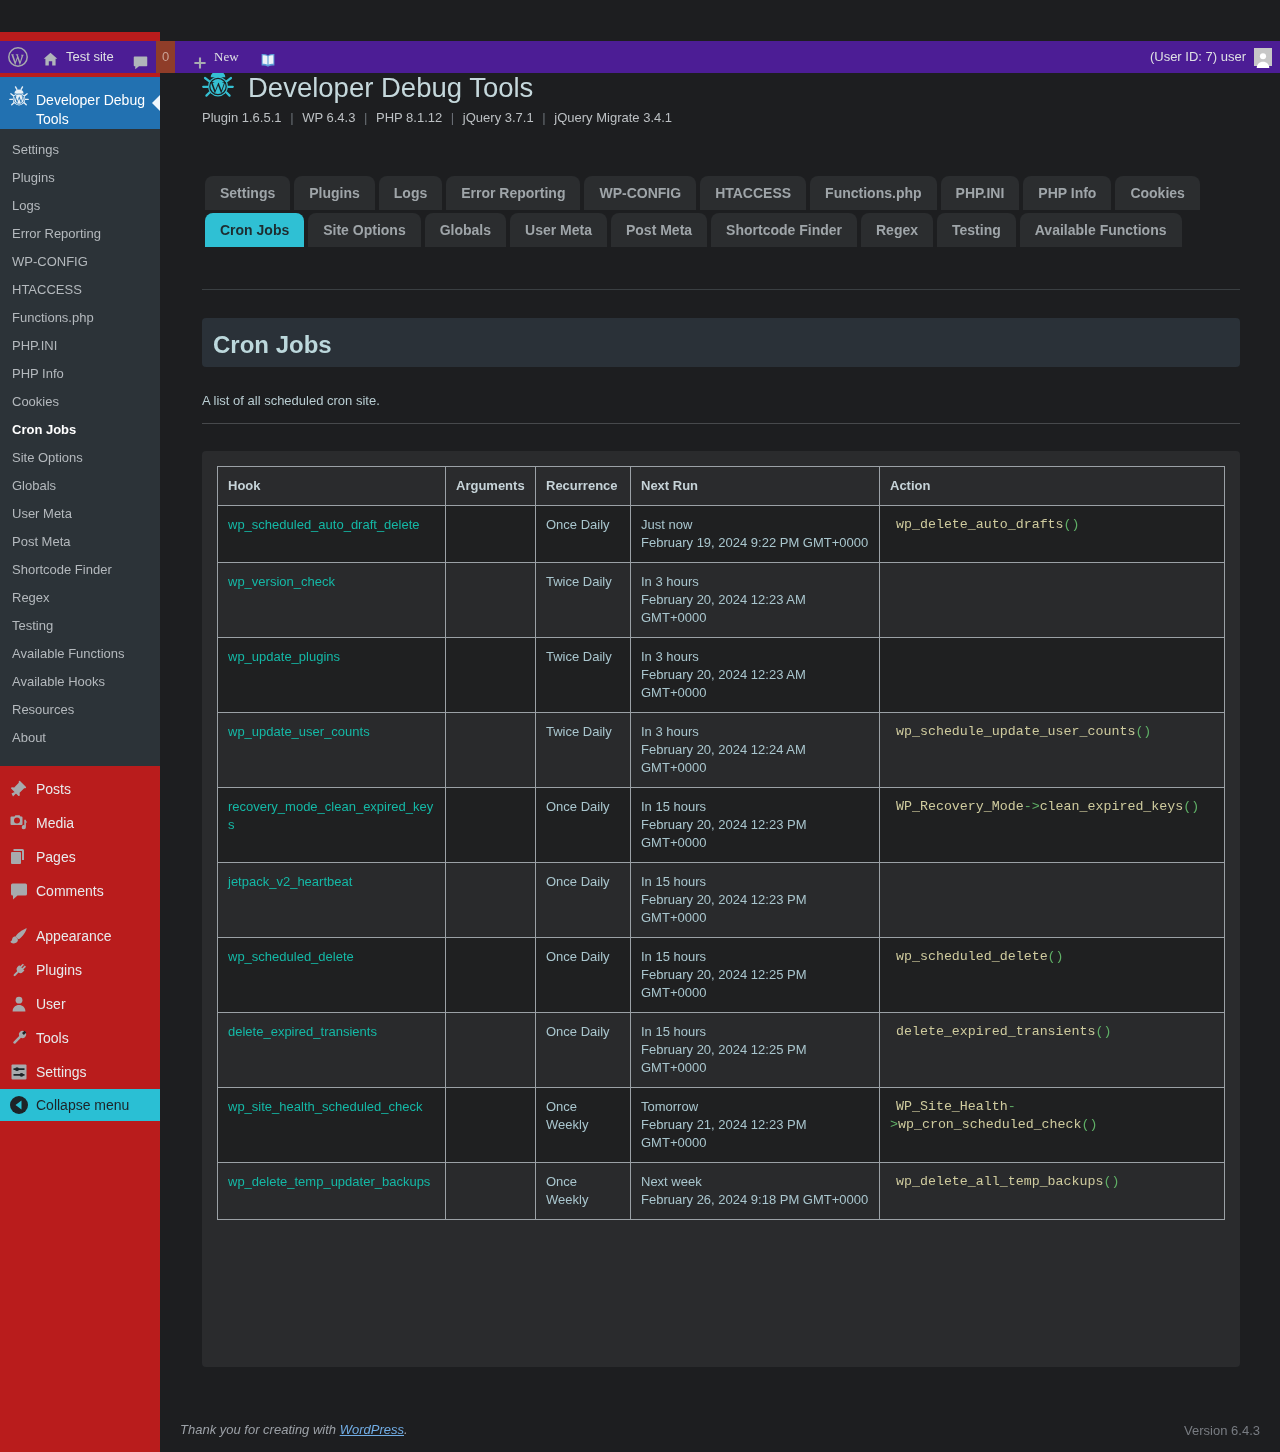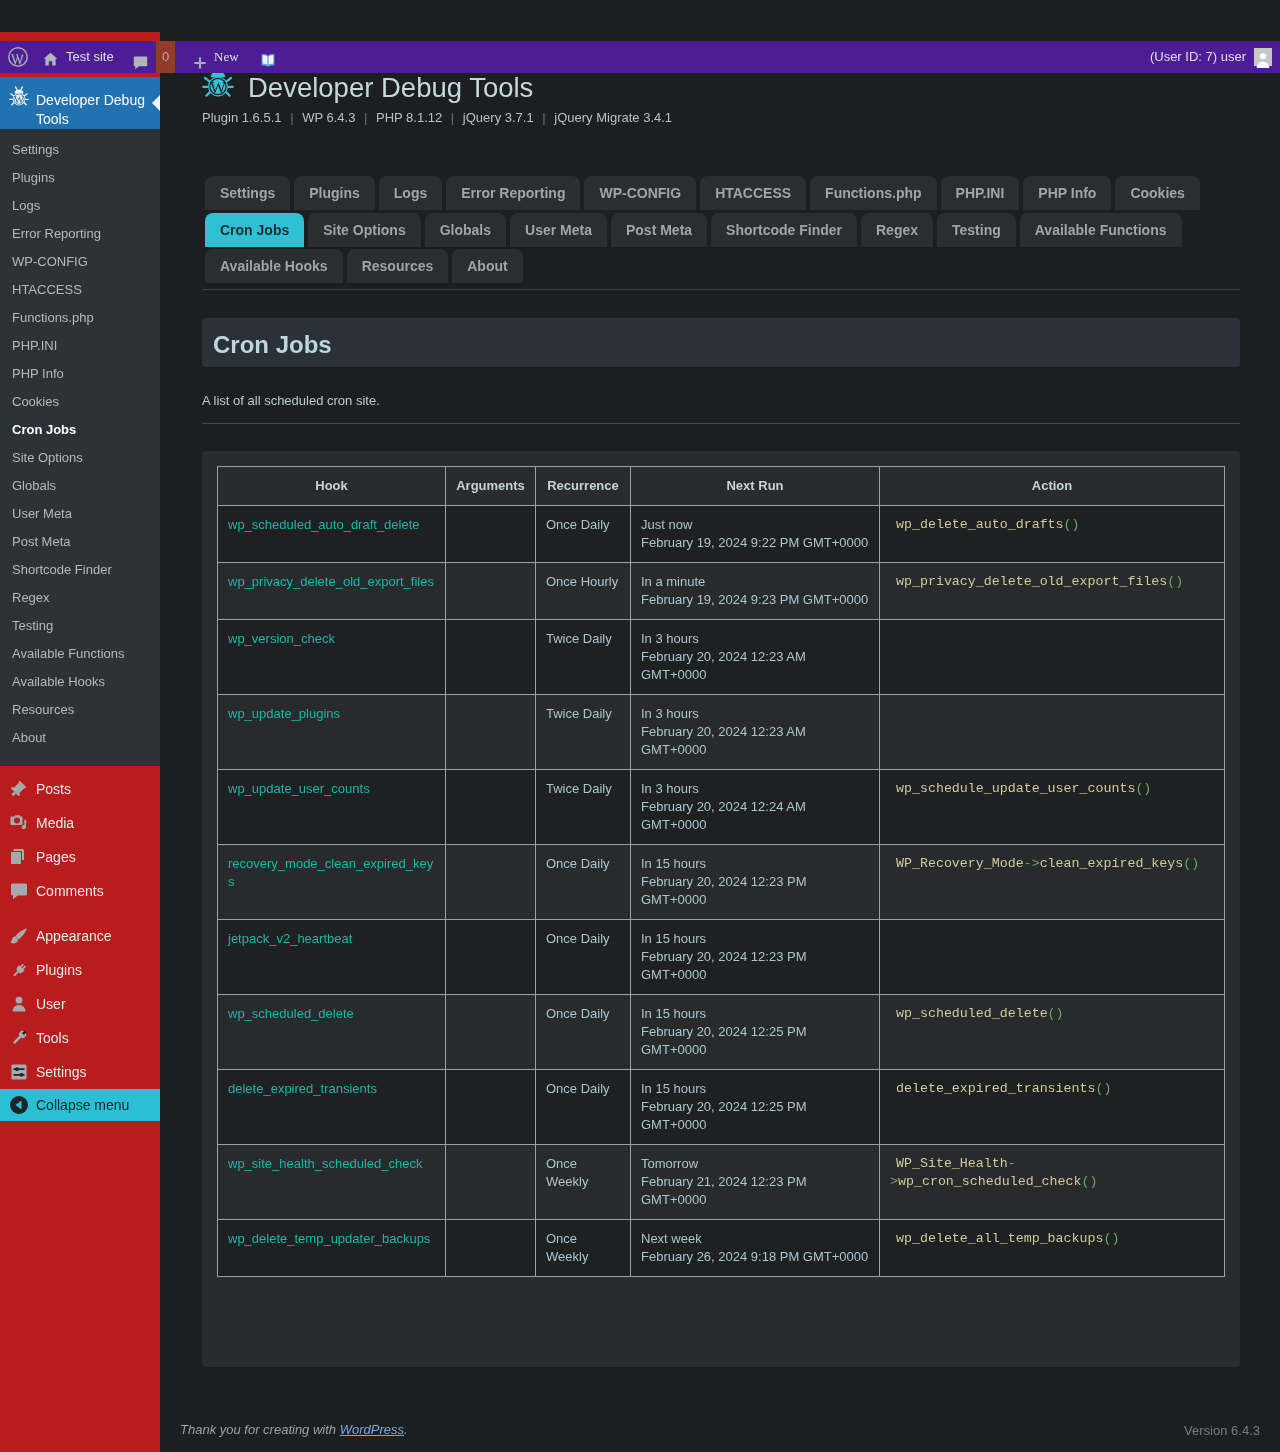--- a/index.html
+++ b/index.html
@@ -13,21 +13,21 @@
 .menu-item svg { position:absolute; left:9px; top:50%; transform:translateY(-50%); }
 .submenu { position:absolute; left:0; top:97px; width:160px; background:#2c3338; padding:7px 0 14px 0; }
 .submenu div { height:28px; line-height:28px; padding-left:12px; font-size:13px; color:#b4b9bd; }
 .submenu div.current { color:#fff; font-weight:bold; }
 .sep { color:#6b7177; padding:0 5px; }
 .tabrow { height:36.5px; }
 .tab { display:inline-block; height:34px; line-height:34px; padding:0 15px; margin-right:4px; background:#2b2d2f; color:#9fa5a9; font-size:14px; font-weight:bold; border-radius:8px 8px 0 0; }
 .tab.active { background:#2fc0d4; color:#1e2c30; }
 #cron { border-collapse:collapse; table-layout:fixed; width:1007px; }
 #cron th, #cron td { border:1px solid #9ba1a6; vertical-align:top; padding:10px; line-height:18px; }
-#cron th { font-size:13px; color:#c6d3d8; text-align:center; font-weight:bold; }
+#cron th { font-size:13px; color:#c6d3d8; text-align:left; font-weight:bold; }
 #cron tbody tr:nth-child(odd) { background:#1f2021; }
 #cron tbody tr:nth-child(even) { background:#292a2c; }
 .hook { font-size:13px; color:#14b8a6; overflow-wrap:break-word; }
 .rec, .nr { font-size:13px; color:#a9c6ce; }
 .act { font-family:"Liberation Mono", monospace; font-size:13.3px; color:#cfcb9e; text-indent:6px; }
 .act .g { color:#5faf66; }
 a { text-decoration:underline; }
 </style>
 </head>
 <body>
@@ -206,21 +206,20 @@
     <path d="M8.7 13.3a7.3 6.3 0 0 1 14.6 0z" fill="#35c0d3"></path>
     <circle cx="16" cy="22.5" r="10" fill="#35c0d3"></circle>
     <circle cx="16" cy="22.5" r="8.2" fill="none" stroke="#1d1e20" stroke-width="1.2"></circle>
     <text x="16" y="29" font-size="17" font-family="Liberation Serif" fill="#1d1e20" text-anchor="middle">W</text>
   </svg>
   <div style="position:absolute;left:88px;top:40px;font-size:27.5px;color:#c5d8dc;">Developer Debug Tools</div>
   <div style="position:absolute;left:42px;top:78px;font-size:13px;color:#bcc0c3;">Plugin 1.6.5.1 <span class="sep">|</span> WP 6.4.3 <span class="sep">|</span> PHP 8.1.12 <span class="sep">|</span> jQuery 3.7.1 <span class="sep">|</span> jQuery Migrate 3.4.1</div>
   <div id="tabs" style="position:absolute;left:45px;top:144px;width:1036px;">
     <div class="tabrow"><span class="tab">Settings</span><span class="tab">Plugins</span><span class="tab">Logs</span><span class="tab">Error Reporting</span><span class="tab">WP-CONFIG</span><span class="tab">HTACCESS</span><span class="tab">Functions.php</span><span class="tab">PHP.INI</span><span class="tab">PHP Info</span><span class="tab">Cookies</span></div>
     <div class="tabrow"><span class="tab active">Cron Jobs</span><span class="tab">Site Options</span><span class="tab">Globals</span><span class="tab">User Meta</span><span class="tab">Post Meta</span><span class="tab">Shortcode Finder</span><span class="tab">Regex</span><span class="tab">Testing</span><span class="tab">Available Functions</span></div>
-    <div class="tabrow"><span class="tab">Available Hooks</span><span class="tab">Resources</span><span class="tab">About</span></div>
   </div>
   <div style="position:absolute;left:42px;top:257px;width:1038px;border-top:1px solid #3a3f42;"></div>
   <div style="position:absolute;left:42px;top:286px;width:1038px;height:49px;background:#2a3138;border-radius:4px;">
     <div style="padding:13px 0 0 11px;font-size:24px;font-weight:bold;color:#bcd8dc;">Cron Jobs</div>
   </div>
   <div style="position:absolute;left:42px;top:361px;font-size:13px;color:#b9cdd2;">A list of all scheduled cron site.</div>
   <div style="position:absolute;left:42px;top:391px;width:1038px;border-top:1px solid #47494c;"></div>
   <div id="panel" style="position:absolute;left:42px;top:419px;width:1038px;height:916px;background:#2a2b2d;border-radius:4px;padding:15px;">
     <table id="cron">
       <colgroup>
@@ -241,27 +240,20 @@
         </thead>
       <tbody>
         <tr>
             <td class="hook">wp_scheduled_auto_draft_delete</td>
             <td></td>
             <td class="rec">Once Daily</td>
             <td class="nr">Just now<br>February 19, 2024 9:22 PM GMT+0000</td>
             <td class="act">wp_delete_auto_drafts<span class="g">()</span></td>
           </tr>
         <tr>
-            <td class="hook">wp_privacy_delete_old_export_files</td>
-            <td></td>
-            <td class="rec">Once Hourly</td>
-            <td class="nr">In a minute<br>February 19, 2024 9:23 PM GMT+0000</td>
-            <td class="act">wp_privacy_delete_old_export_files<span class="g">()</span></td>
-          </tr>
-        <tr>
             <td class="hook">wp_version_check</td>
             <td></td>
             <td class="rec">Twice Daily</td>
             <td class="nr">In 3 hours<br>February 20, 2024 12:23 AM GMT+0000</td>
             <td class="act"></td>
           </tr>
         <tr>
             <td class="hook">wp_update_plugins</td>
             <td></td>
             <td class="rec">Twice Daily</td>

